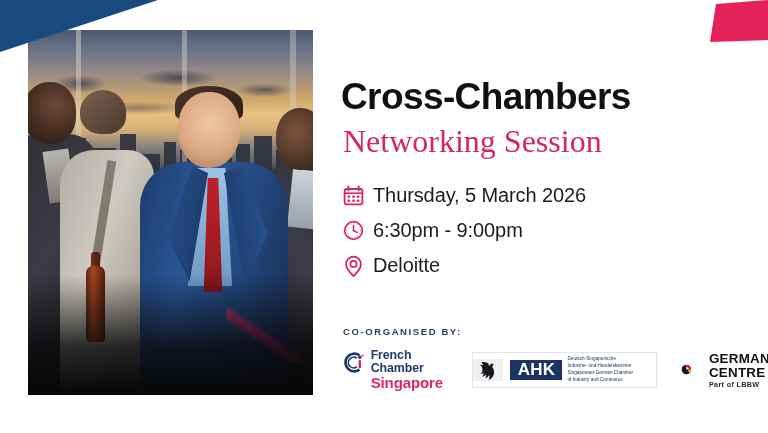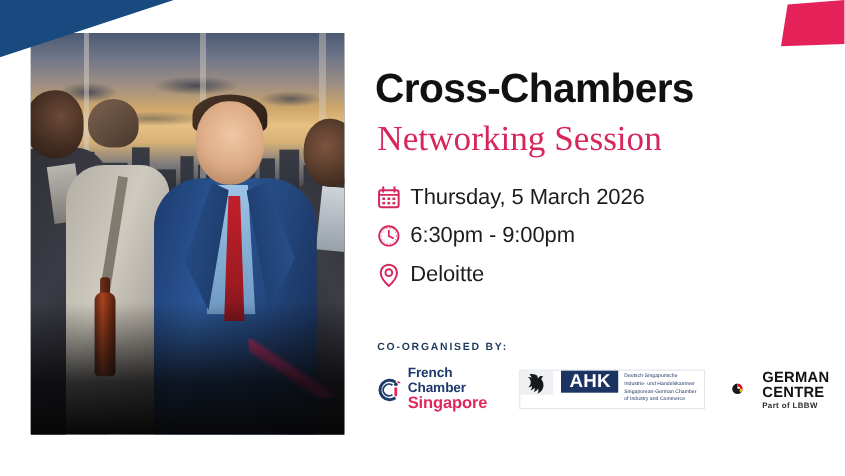--- a/index.html
+++ b/index.html
@@ -205,21 +205,21 @@
   }
   
   #ph-fg {
     left: 0; bottom: 0; width: 285px; height: 120px;
     background: linear-gradient(to bottom, rgba(10,10,12,0), rgba(8,8,10,.82) 60%, #070708 100%);
   }
 
   
   #content {
     position: absolute;
-    left: 341px; top: 0;
+    left: 341px; top: 16px;
     width: 410px; height: 335px;
     z-index: 3;
   }
   #title-main {
     position: absolute;
     left: 0; top: 62px;
     font-size: 37px;
     font-weight: bold;
     letter-spacing: -0.6px;
     color: #111114;
@@ -276,40 +276,40 @@
     left: 2px; top: 334px;
     display: flex;
     align-items: center;
     gap: 0;
     height: 40px;
   }
 
   
   #logo-fcs {
     display: flex;
-    align-items: center;
+    align-items: flex-start;
     gap: 6px;
     padding-right: 24px;
   }
   #fcs-text { line-height: 1.06; }
   #fcs-line1 {
     font-size: 12.4px; font-weight: bold; color: #1f3b6b; letter-spacing: -0.1px;
   }
   #fcs-line2 {
     font-size: 15px; font-weight: bold; color: #e0285c; letter-spacing: -0.1px;
   }
 
   
   #logo-ahk {
     display: flex;
-    align-items: flex-start;
+    align-items: center;
     height: 34px;
     background: #ffffff;
     border: 1px solid #e2e4e8;
-    padding-right: 4px;
+    padding-right: 20px;
   }
   #ahk-eagle {
     width: 30px;
     background: #eef0f3;
     display: flex; align-items: center; justify-content: center;
   }
   #ahk-flag {
     width: 7px;
     background: linear-gradient(to bottom, #111 0 33.3%, #d71e26 33.3% 66.6%, #f2c200 66.6% 100%);
   }

